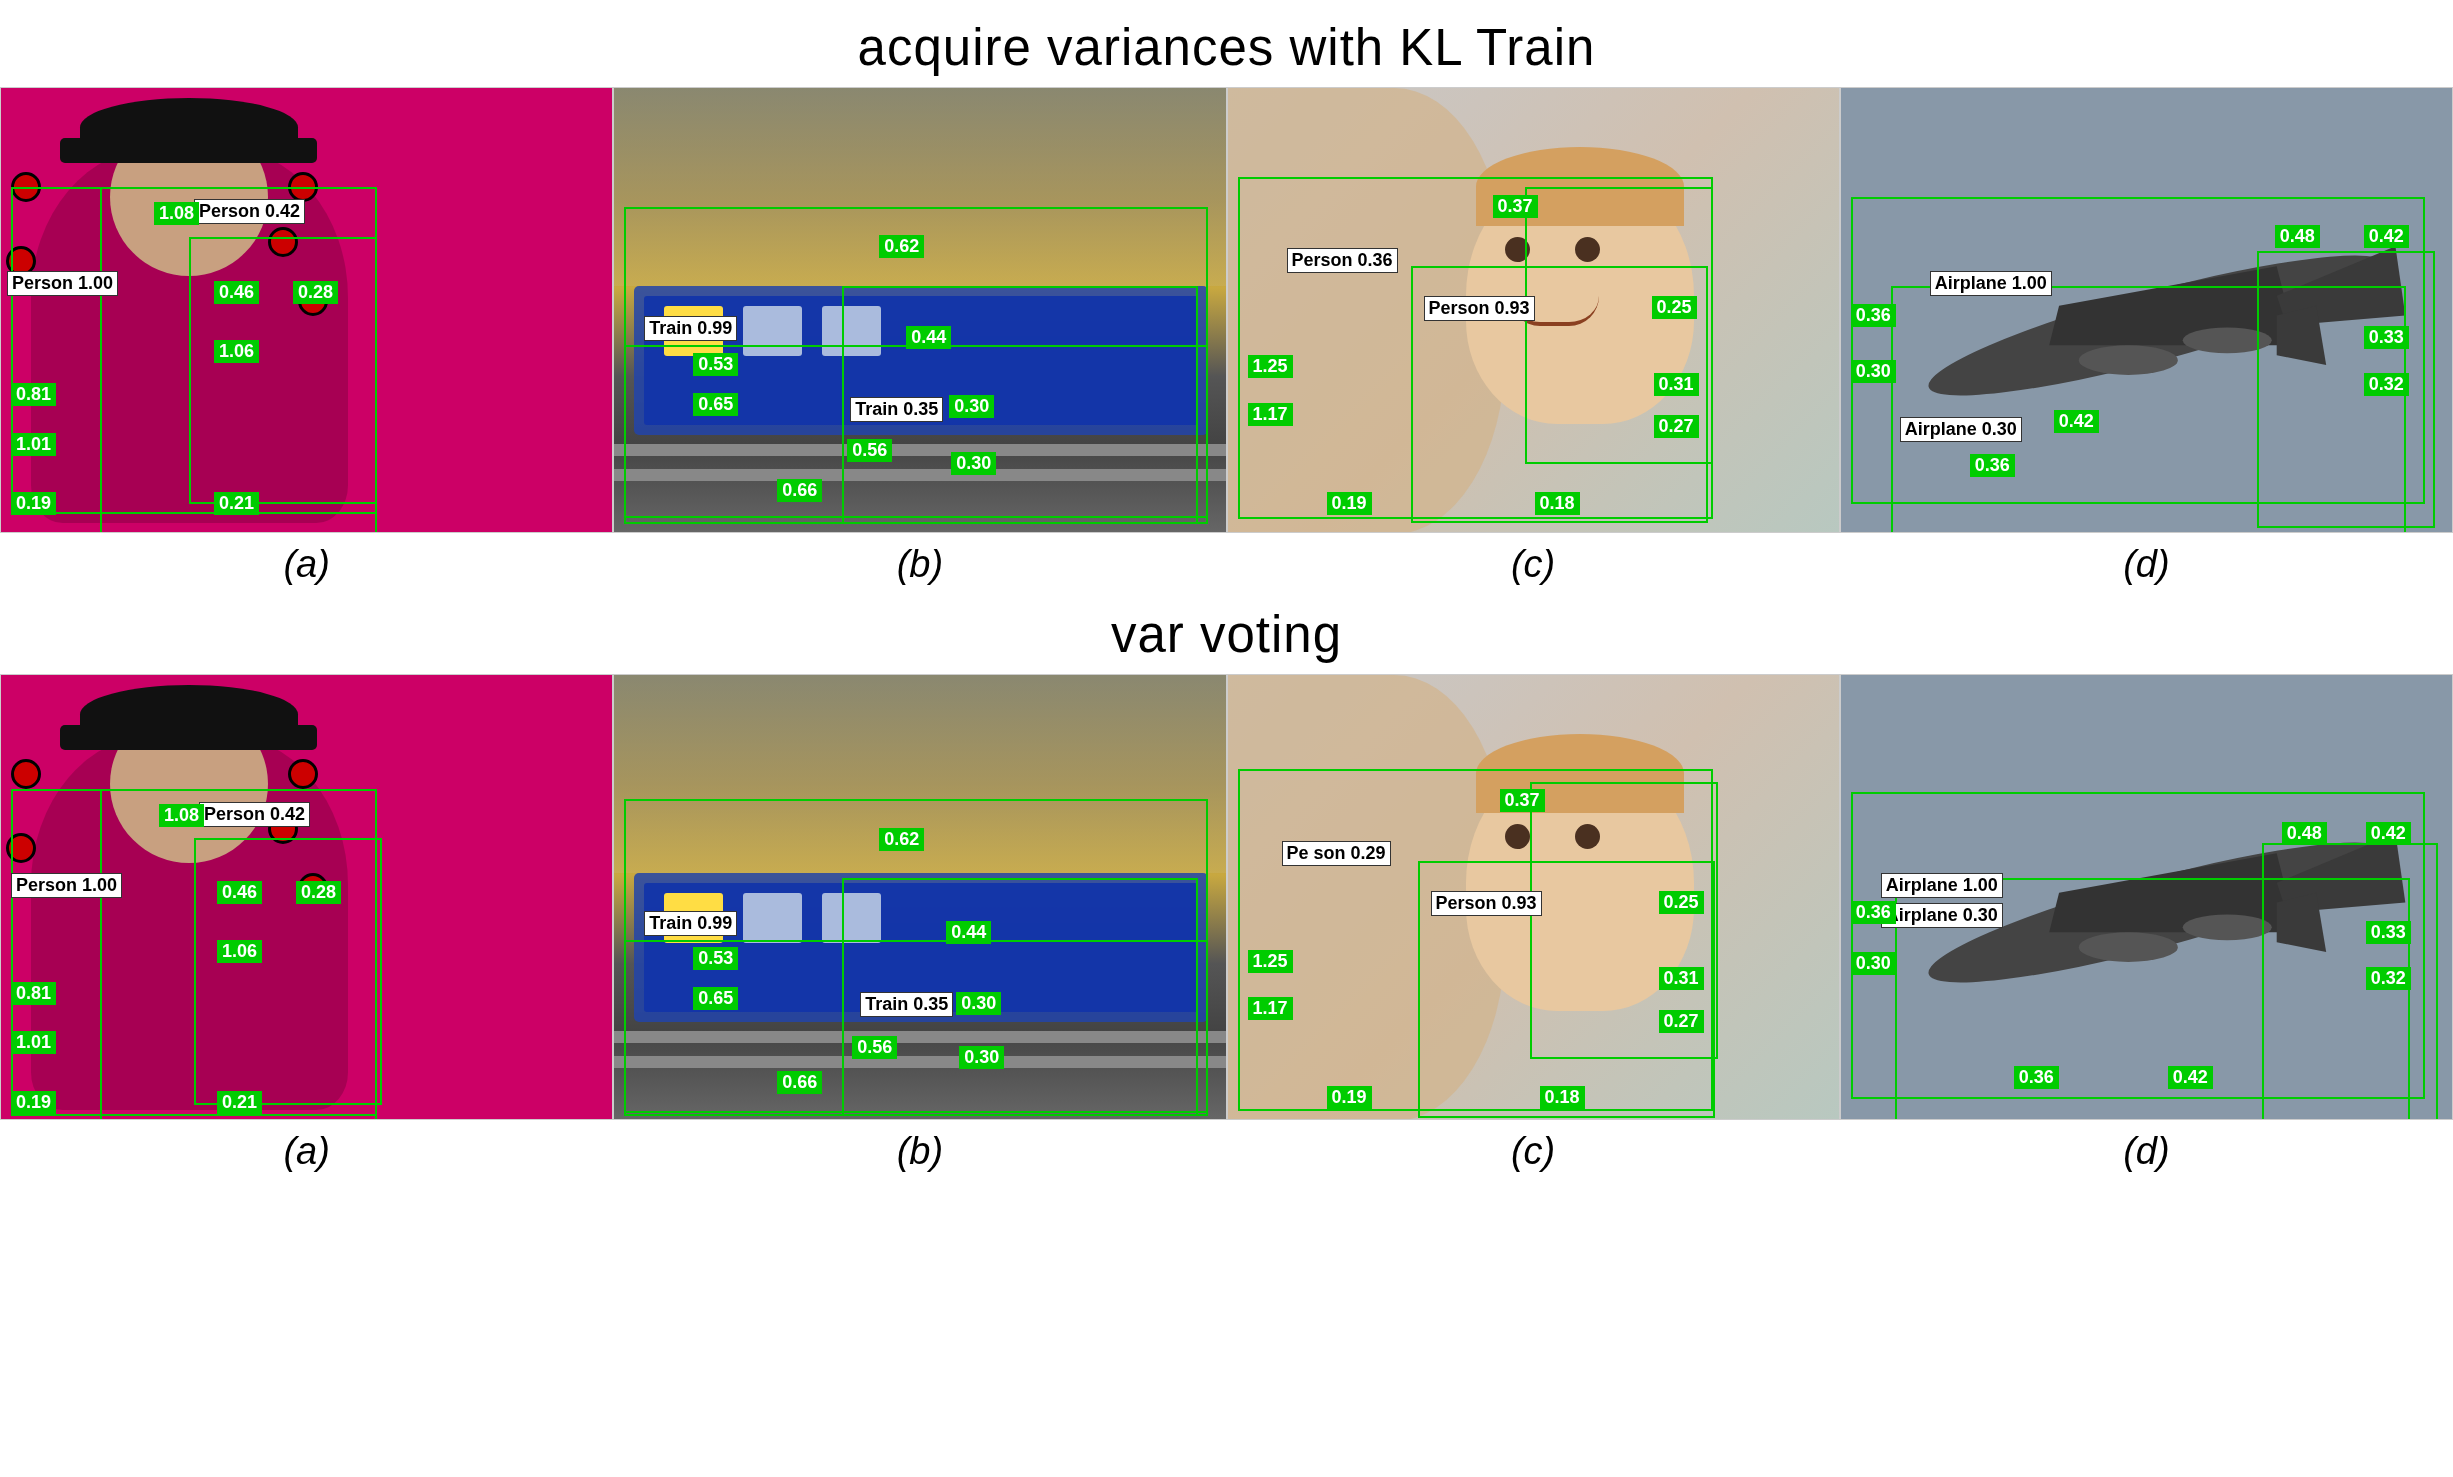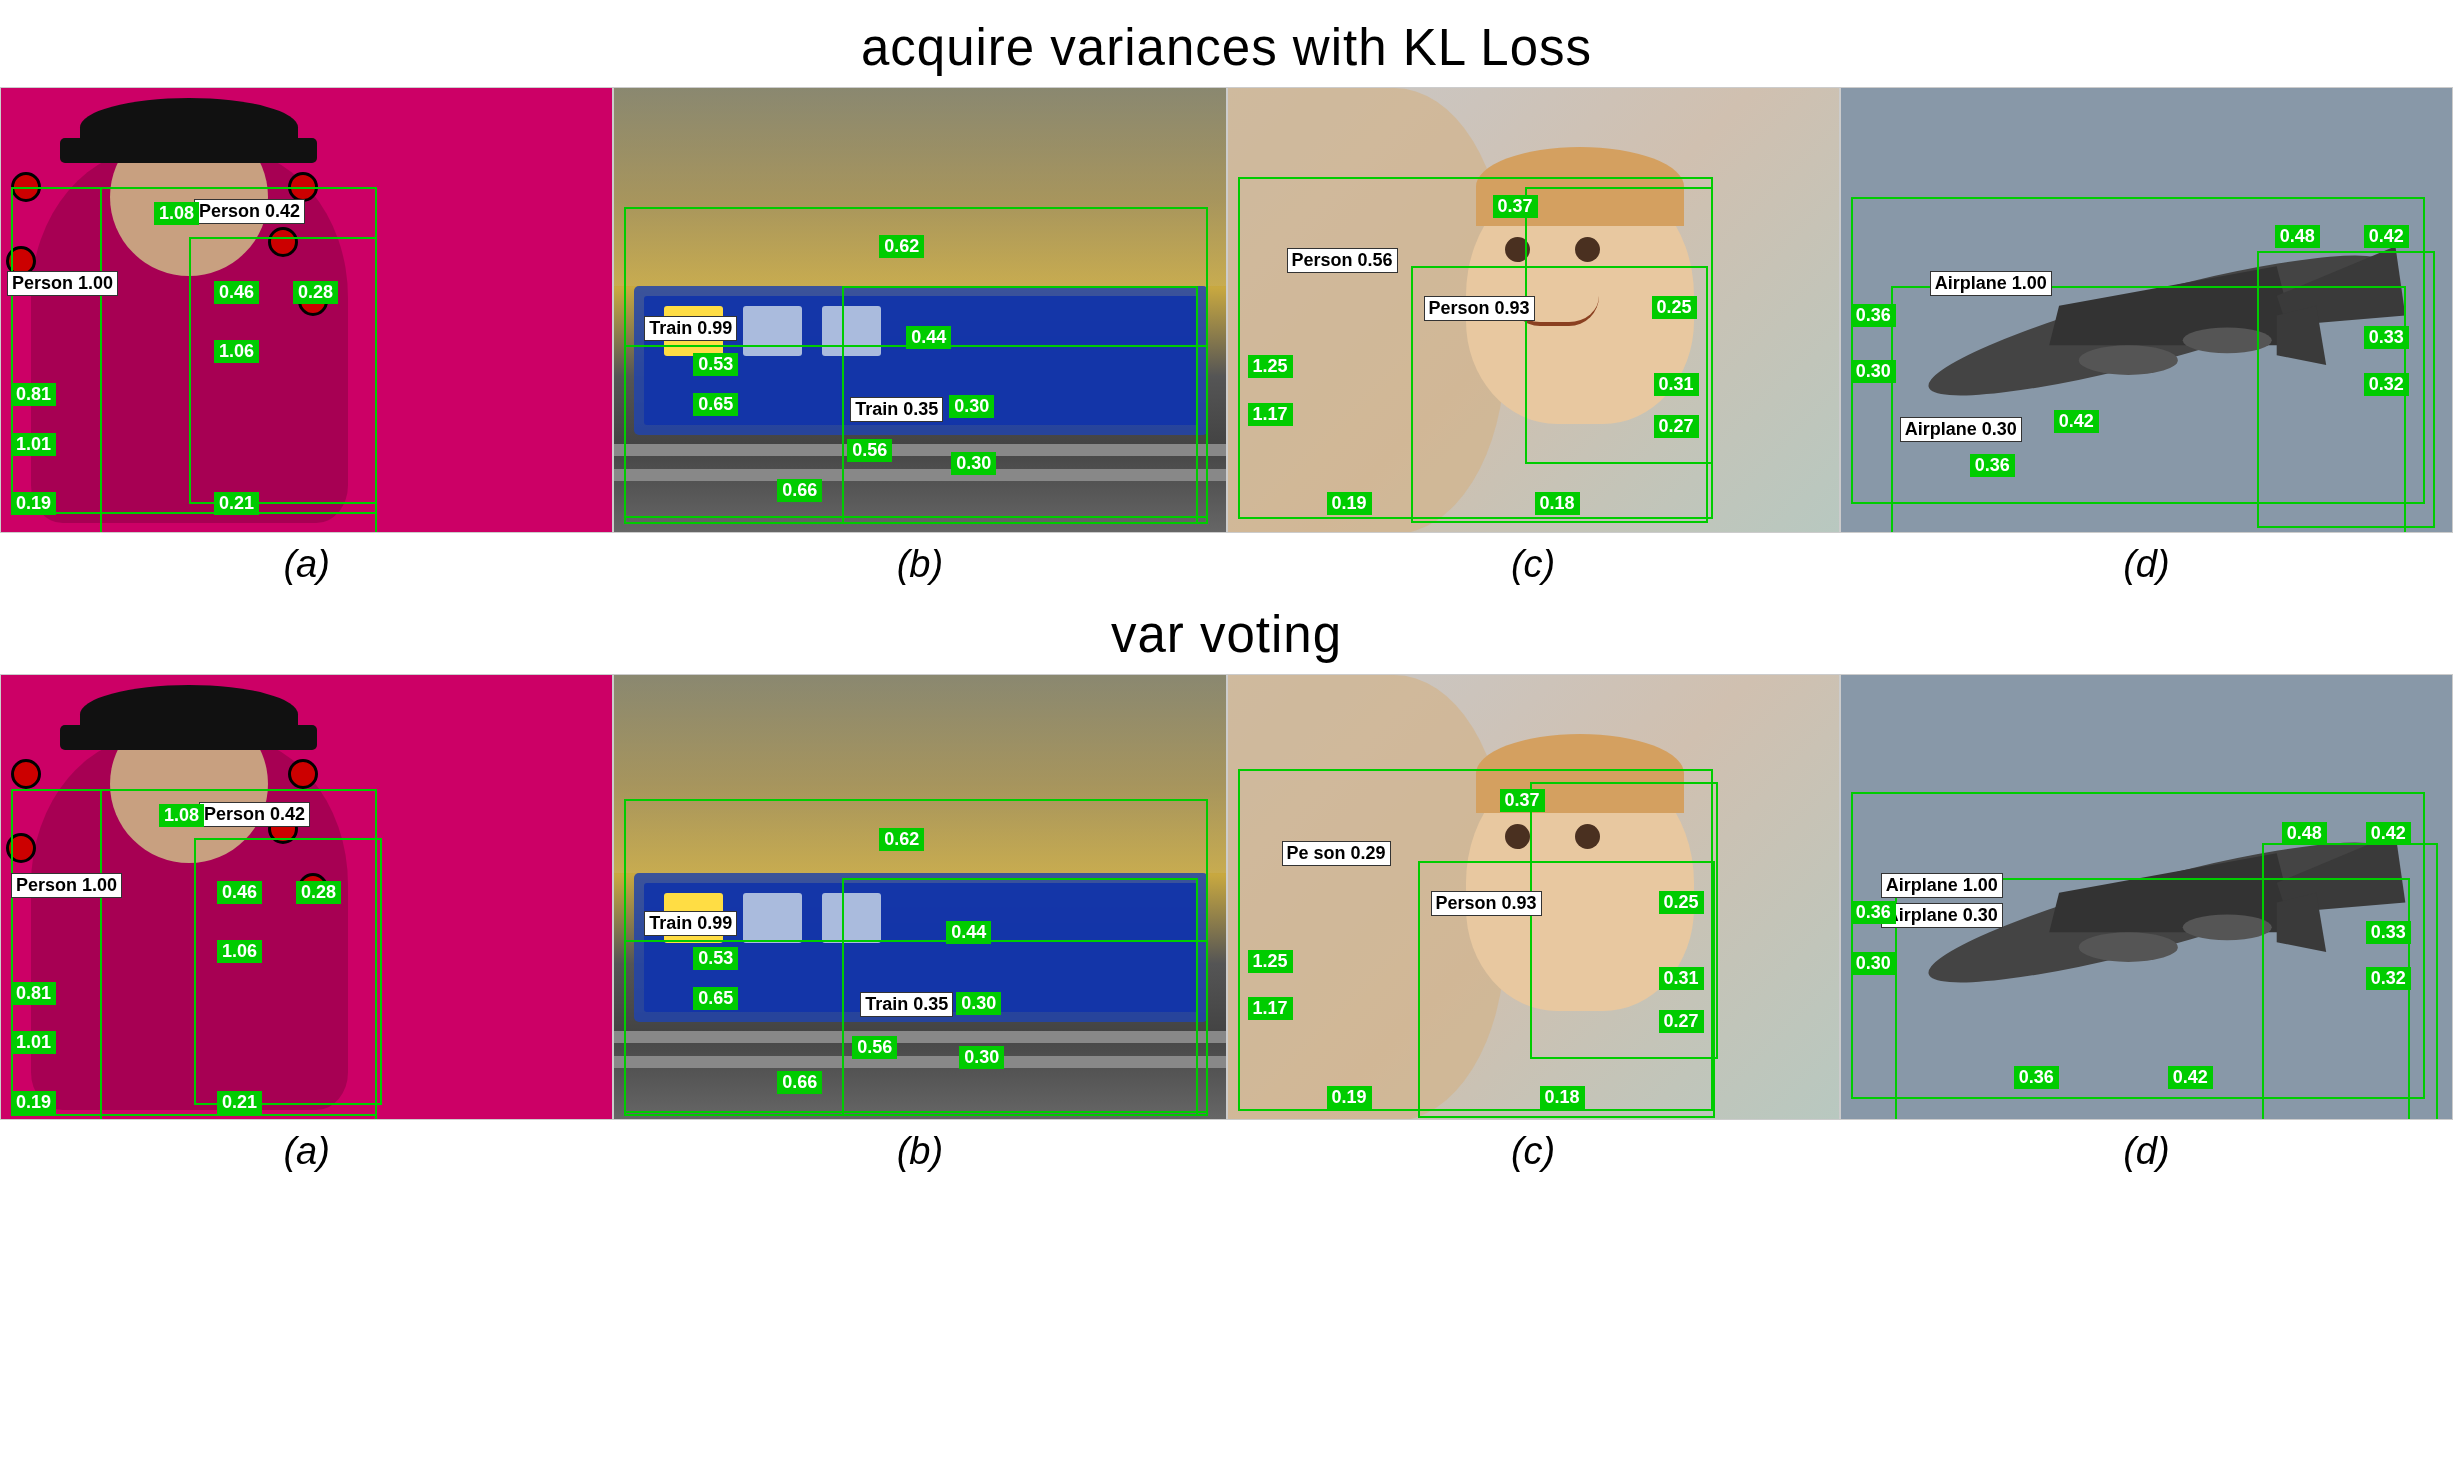--- a/index.html
+++ b/index.html
@@ -74,21 +74,21 @@
       flex: 1;
       text-align: center;
       font-size: 38px;
       padding-top: 10px;
       font-style: italic;
     }
   </style>
 </head>
 <body>
 
-<div class="main-title">acquire variances with KL Loss</div>
+<div class="main-title">acquire variances with KL Train</div>
 
 <div class="row" style="height:446px;">
 
   <div class="cell" style="position:relative;overflow:hidden;">
 
     <div style="width:100%;height:100%;background:#cc0066;position:absolute;top:0;left:0;"></div>
 
     <div style="position:absolute;top:59px;left:30px;width:317px;height:376px;background:rgba(0,0,0,0.18);border-radius:40% 40% 10% 10%;"></div>
     <div style="position:absolute;top:30px;left:109px;width:158px;height:158px;background:#c8a080;border-radius:50%;"></div>
 
@@ -161,21 +161,21 @@
 
     <div style="position:absolute;top:149px;left:277px;width:25px;height:25px;background:#4a3020;border-radius:50%;"></div>
     <div style="position:absolute;top:149px;left:347px;width:25px;height:25px;background:#4a3020;border-radius:50%;"></div>
 
     <div style="position:absolute;top:208px;left:282px;width:89px;height:30px;border:0 0 4px 4px solid #8a4020;border-bottom:4px solid #8a4020;border-radius:0 0 30px 30px;"></div>
 
     <div class="det-box" style="top:89px;left:10px;width:475px;height:342px;"></div>
     <div class="det-box" style="top:178px;left:183px;width:297px;height:257px;"></div>
     <div class="det-box" style="top:99px;left:297px;width:188px;height:277px;"></div>
 
-    <div class="det-label" style="top:160px;left:59px;">Person 0.56</div>
+    <div class="det-label" style="top:160px;left:59px;">Person 0.36</div>
     <div class="det-label" style="top:208px;left:196px;">Person 0.93</div>
     <div class="det-val" style="top:107px;left:265px;">0.37</div>
     <div class="det-val" style="top:208px;left:424px;">0.25</div>
     <div class="det-val" style="top:267px;left:20px;">1.25</div>
     <div class="det-val" style="top:285px;left:426px;">0.31</div>
     <div class="det-val" style="top:315px;left:20px;">1.17</div>
     <div class="det-val" style="top:327px;left:426px;">0.27</div>
     <div class="det-val" style="top:404px;left:99px;">0.19</div>
     <div class="det-val" style="top:404px;left:307px;">0.18</div>
   </div>

